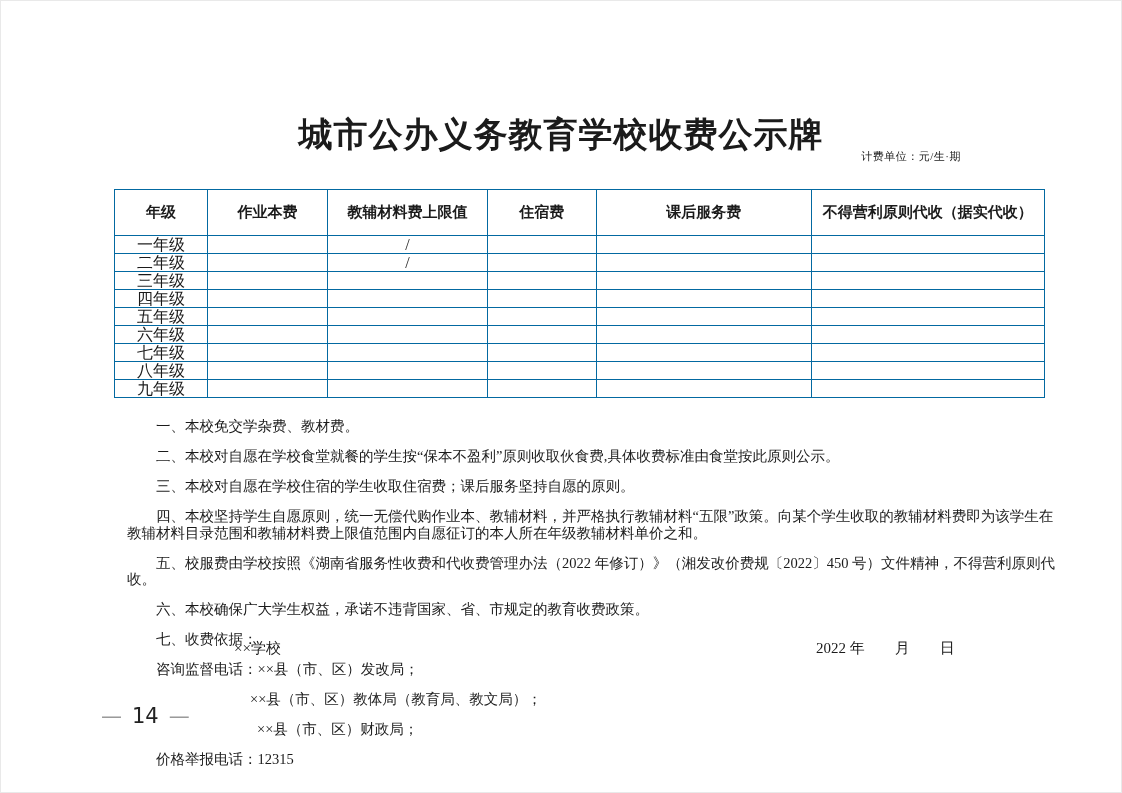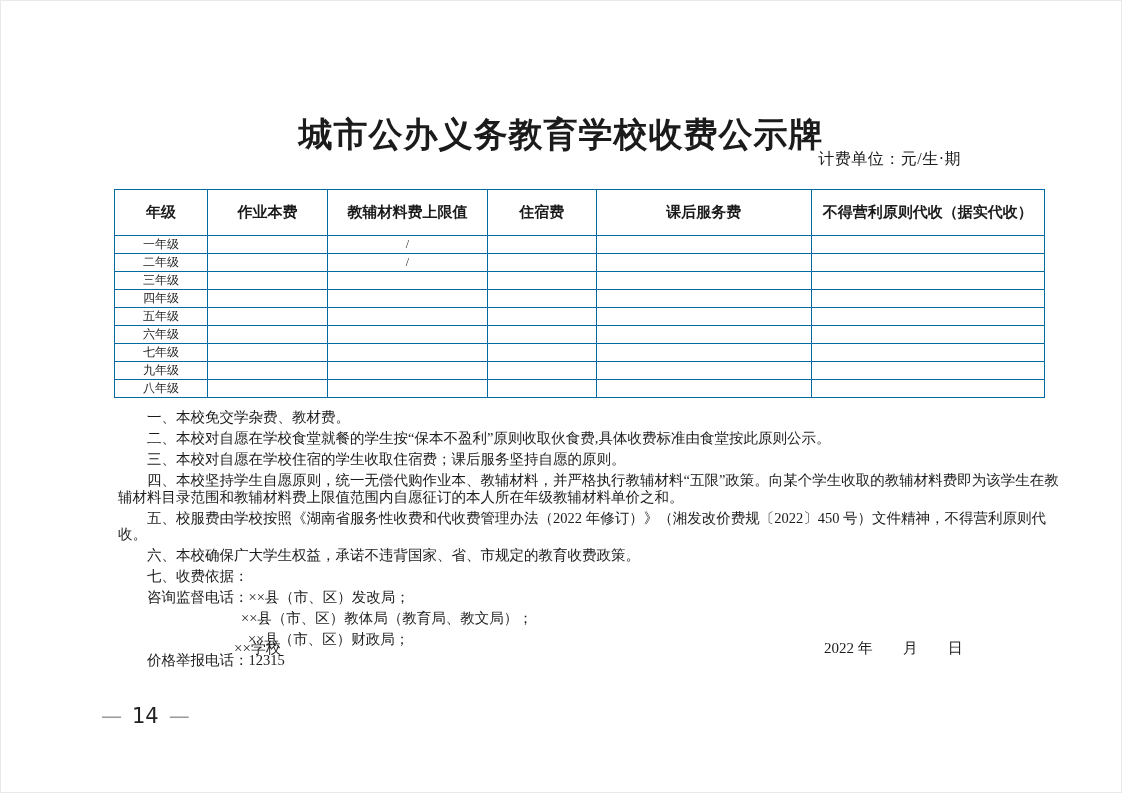--- a/index.html
+++ b/index.html
@@ -21,21 +21,21 @@
     margin: 0;
     text-align: center;
     font-size: 34px;
     font-weight: bold;
     letter-spacing: 1px;
   }
   .unit-note {
     position: absolute;
     top: 148px;
     right: 160px;
-    font-size: 16px;
+    font-size: 11px;
     letter-spacing: 0.5px;
   }
   table.fee-table {
     position: absolute;
     left: 113px;
     top: 188px;
     width: 931px;
     border-collapse: collapse;
     table-layout: fixed;
   }
@@ -47,52 +47,51 @@
   }
   .fee-table thead th {
     height: 45px;
     font-size: 15px;
     font-weight: bold;
     text-align: center;
   }
   .fee-table tbody td {
     height: 17px;
     line-height: 17px;
-    font-size: 12px;
+    font-size: 16px;
     text-align: center;
   }
   .col-grade  { width: 10.0%; }
   .col-fee0   { width: 12.9%; }
   .col-fee1   { width: 17.2%; }
   .col-fee2   { width: 11.7%; }
   .col-fee3   { width: 23.1%; }
   .col-fee4   { width: 25.1%; }
   .notes {
     position: absolute;
     left: 113px;
     top: 404px;
     width: 962px;
     font-size: 14.5px;
     line-height: 16.9px;
   }
-  .notes p { margin: 4px; text-indent: 2em; }
+  .notes p { margin: 13px; text-indent: 2em; }
   .notes p.contact-cont-1 { text-indent: 0; padding-left: 123px; }
   .notes p.contact-cont-2 { text-indent: 0; padding-left: 130px; }
   .footer-school {
     position: absolute;
     left: 233px;
     top: 638px;
     font-size: 15px;
   }
   .footer-date {
     position: absolute;
     left: 815px;
     top: 638px;
     font-size: 15px;
-    margin-left: 8px;
   }
   .page-number {
     position: absolute;
     left: 100px;
     top: 703px;
     font-family: "DejaVu Sans", "Liberation Sans", sans-serif;
     font-size: 21px;
     color: #222222;
   }
   .page-number .dash { color: #9a9a9a; }
@@ -177,29 +176,29 @@
       </tr>
       <tr>
         <td>七年级</td>
         <td></td>
         <td></td>
         <td></td>
         <td></td>
         <td></td>
       </tr>
       <tr>
+        <td>八年级</td>
+        <td></td>
+        <td></td>
+        <td></td>
+        <td></td>
+        <td></td>
+      </tr>
+      <tr>
         <td>九年级</td>
-        <td></td>
-        <td></td>
-        <td></td>
-        <td></td>
-        <td></td>
-      </tr>
-      <tr>
-        <td>八年级</td>
         <td></td>
         <td></td>
         <td></td>
         <td></td>
         <td></td>
       </tr>
     </tbody>
   </table>
 
   <div class="notes">

